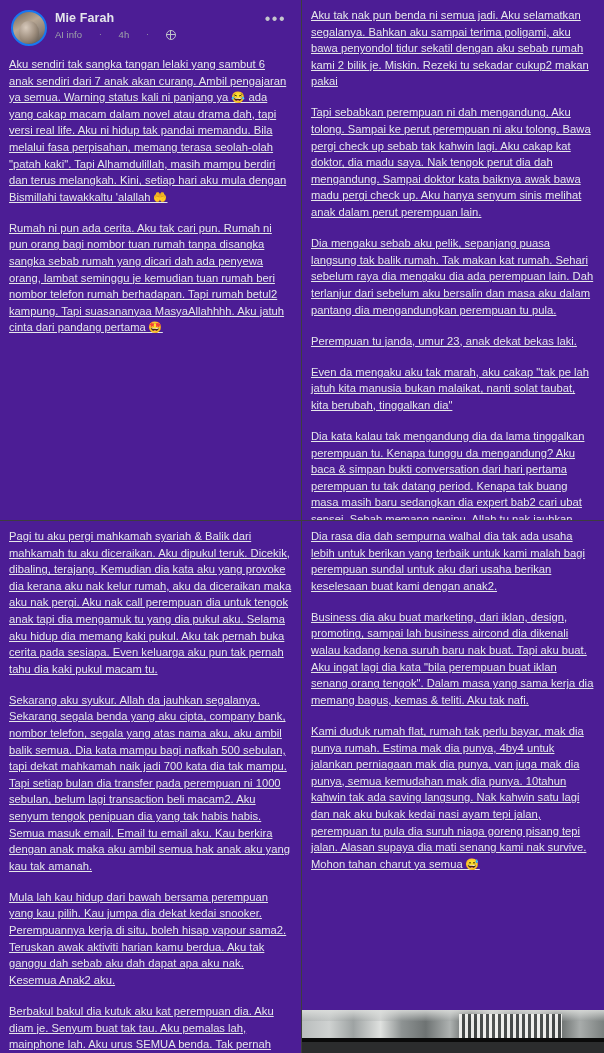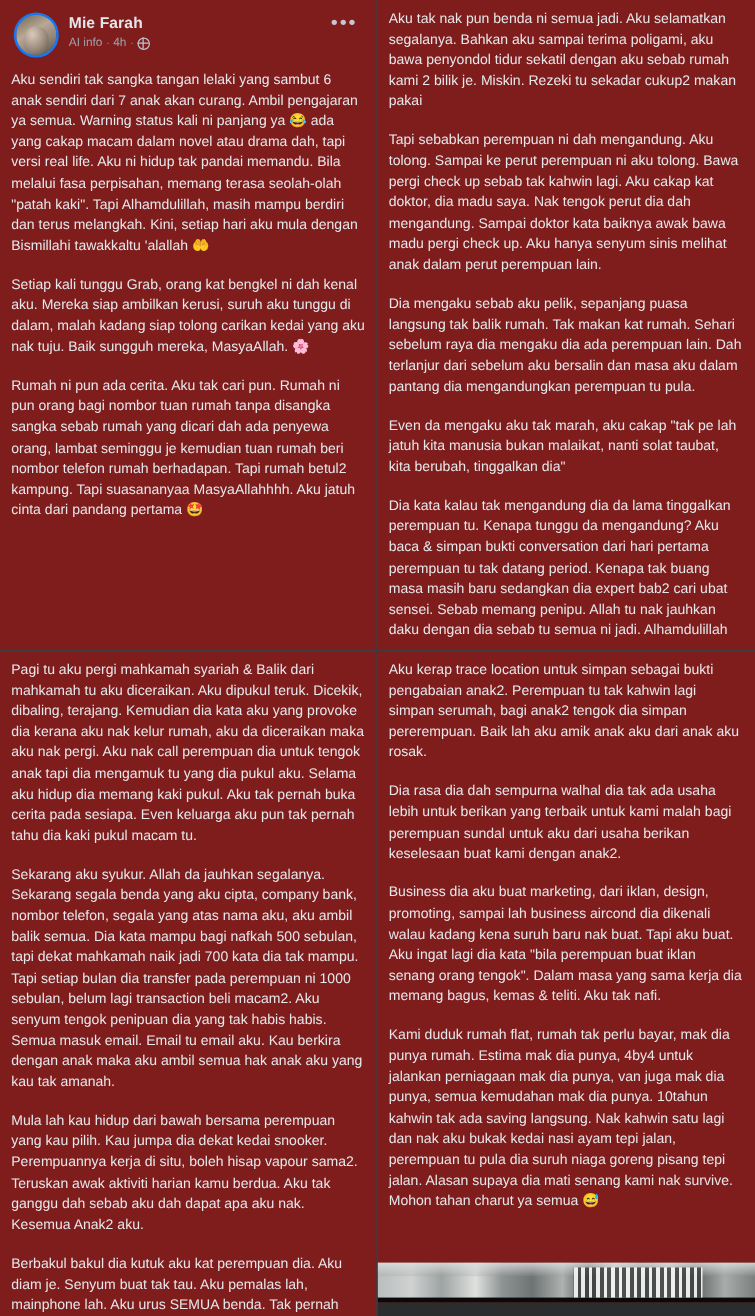--- a/index.html
+++ b/index.html
@@ -11,21 +11,21 @@
   }
   .grid {
     width: 604px; height: 1053px;
     display: grid;
     grid-template-columns: 302px 302px;
     grid-template-rows: 521px 532px;
     background: #4a4a4a;
     gap: 0;
   }
   .panel {
-    background: #7f1d1d;
+    background: #4c1d95;
     overflow: hidden;
     position: relative;
     border-right: 1px solid #3d3d3f;
     border-bottom: 1px solid #3d3d3f;
   }
   .panel.c2 { border-right: none; }
   .panel.c3 { border-bottom: none; }
   .panel.c4 { border-right: none; border-bottom: none; }
   .panel-inner {
     padding: 7px 9px 0 9px;
@@ -63,21 +63,21 @@
     letter-spacing: 0.1px;
     line-height: 15px;
   }
   .meta {
     color: #9fa3a9;
     font-size: 9.5px;
     line-height: 14px;
     margin-top: 2px;
     display: flex;
     align-items: center;
-    gap: 3px;
+    gap: 17px;
   }
   .meta .dot { font-size: 8px; color: #9fa3a9; }
   .globe {
     display: inline-block;
     width: 10px; height: 10px;
     border-radius: 50%;
     border: 1.2px solid #bfc3c9;
     position: relative;
   }
   .globe::before {
@@ -101,21 +101,21 @@
     padding-top: 4px;
     padding-right: 4px;
   }
   
   .body-text {
     color: #e6e8eb;
     font-size: 11.2px;
     line-height: 16.6px;
     letter-spacing: 0.02px;
   }
-  .body-text p { margin: 0 0 14.5px 0; }
+  .body-text p { margin: 0 0 14.5px 0; text-decoration: underline; }
   .body-text p:last-child { margin-bottom: 0; }
   
   .photo-strip {
     position: absolute;
     left: 0; right: 0; bottom: 0;
     height: 43px;
     overflow: hidden;
   }
   .photo-img {
     height: 28px;
@@ -161,33 +161,33 @@
             <span class="dot">·</span>
             <span>4h</span>
             <span class="dot">·</span>
             <span class="globe"></span>
           </div>
         </div>
         <div class="more-dots">•••</div>
       </div>
       <div class="body-text">
         <p>Aku sendiri tak sangka tangan lelaki yang sambut 6 anak sendiri dari 7 anak akan curang. Ambil pengajaran ya semua. Warning status kali ni panjang ya 😂 ada yang cakap macam dalam novel atau drama dah, tapi versi real life. Aku ni hidup tak pandai memandu. Bila melalui fasa perpisahan, memang terasa seolah-olah "patah kaki". Tapi Alhamdulillah, masih mampu berdiri dan terus melangkah. Kini, setiap hari aku mula dengan Bismillahi tawakkaltu 'alallah 🤲</p>
-        <p>Setiap kali tunggu Grab, orang kat bengkel ni dah kenal aku. Mereka siap ambilkan kerusi, suruh aku tunggu di dalam, malah kadang siap tolong carikan kedai yang aku nak tuju. Baik sungguh mereka, MasyaAllah. 🌸</p>
         <p>Rumah ni pun ada cerita. Aku tak cari pun. Rumah ni pun orang bagi nombor tuan rumah tanpa disangka sangka sebab rumah yang dicari dah ada penyewa orang, lambat seminggu je kemudian tuan rumah beri nombor telefon rumah berhadapan. Tapi rumah betul2 kampung. Tapi suasananyaa MasyaAllahhhh. Aku jatuh cinta dari pandang pertama 🤩</p>
 
       </div>
     </div>
   </div>
 
   <div class="panel c2">
     <div class="panel-inner">
       <div class="body-text">
         <p>Aku tak nak pun benda ni semua jadi. Aku selamatkan segalanya. Bahkan aku sampai terima poligami, aku bawa penyondol tidur sekatil dengan aku sebab rumah kami 2 bilik je. Miskin. Rezeki tu sekadar cukup2 makan pakai</p>
         <p>Tapi sebabkan perempuan ni dah mengandung. Aku tolong. Sampai ke perut perempuan ni aku tolong. Bawa pergi check up sebab tak kahwin lagi. Aku cakap kat doktor, dia madu saya. Nak tengok perut dia dah mengandung. Sampai doktor kata baiknya awak bawa madu pergi check up. Aku hanya senyum sinis melihat anak dalam perut perempuan lain.</p>
         <p>Dia mengaku sebab aku pelik, sepanjang puasa langsung tak balik rumah. Tak makan kat rumah. Sehari sebelum raya dia mengaku dia ada perempuan lain. Dah terlanjur dari sebelum aku bersalin dan masa aku dalam pantang dia mengandungkan perempuan tu pula.</p>
+        <p>Perempuan tu janda, umur 23, anak dekat bekas laki.</p>
         <p>Even da mengaku aku tak marah, aku cakap "tak pe lah jatuh kita manusia bukan malaikat, nanti solat taubat, kita berubah, tinggalkan dia"</p>
         <p>Dia kata kalau tak mengandung dia da lama tinggalkan perempuan tu. Kenapa tunggu da mengandung? Aku baca &amp; simpan bukti conversation dari hari pertama perempuan tu tak datang period. Kenapa tak buang masa masih baru sedangkan dia expert bab2 cari ubat sensei. Sebab memang penipu. Allah tu nak jauhkan daku dengan dia sebab tu semua ni jadi. Alhamdulillah</p>
 
       </div>
     </div>
   </div>
 
   <div class="panel c3">
     <div class="panel-inner">
       <div class="body-text">
@@ -196,21 +196,20 @@
         <p>Mula lah kau hidup dari bawah bersama perempuan yang kau pilih. Kau jumpa dia dekat kedai snooker. Perempuannya kerja di situ, boleh hisap vapour sama2. Teruskan awak aktiviti harian kamu berdua. Aku tak ganggu dah sebab aku dah dapat apa aku nak. Kesemua Anak2 aku.</p>
         <p>Berbakul bakul dia kutuk aku kat perempuan dia. Aku diam je. Senyum buat tak tau. Aku pemalas lah, mainphone lah. Aku urus SEMUA benda. Tak pernah ada effort nak bawa kami bercuti ke apa ke. Aku diam2 je kat rumah cipta bahagia sendiri.</p>
 
       </div>
     </div>
   </div>
 
   <div class="panel c4">
     <div class="panel-inner">
       <div class="body-text">
-        <p>Aku kerap trace location untuk simpan sebagai bukti pengabaian anak2. Perempuan tu tak kahwin lagi simpan serumah, bagi anak2 tengok dia simpan pererempuan. Baik lah aku amik anak aku dari anak aku rosak.</p>
         <p>Dia rasa dia dah sempurna walhal dia tak ada usaha lebih untuk berikan yang terbaik untuk kami malah bagi perempuan sundal untuk aku dari usaha berikan keselesaan buat kami dengan anak2.</p>
         <p>Business dia aku buat marketing, dari iklan, design, promoting, sampai lah business aircond dia dikenali walau kadang kena suruh baru nak buat. Tapi aku buat. Aku ingat lagi dia kata "bila perempuan buat iklan senang orang tengok". Dalam masa yang sama kerja dia memang bagus, kemas &amp; teliti. Aku tak nafi.</p>
         <p>Kami duduk rumah flat, rumah tak perlu bayar, mak dia punya rumah. Estima mak dia punya, 4by4 untuk jalankan perniagaan mak dia punya, van juga mak dia punya, semua kemudahan mak dia punya. 10tahun kahwin tak ada saving langsung. Nak kahwin satu lagi dan nak aku bukak kedai nasi ayam tepi jalan, perempuan tu pula dia suruh niaga goreng pisang tepi jalan. Alasan supaya dia mati senang kami nak survive. Mohon tahan charut ya semua 😅</p>
 
       </div>
     </div>
     <div class="photo-strip">
       <div class="photo-img"></div>
       <div class="photo-gap"></div>
       <div class="photo-lower"></div>

